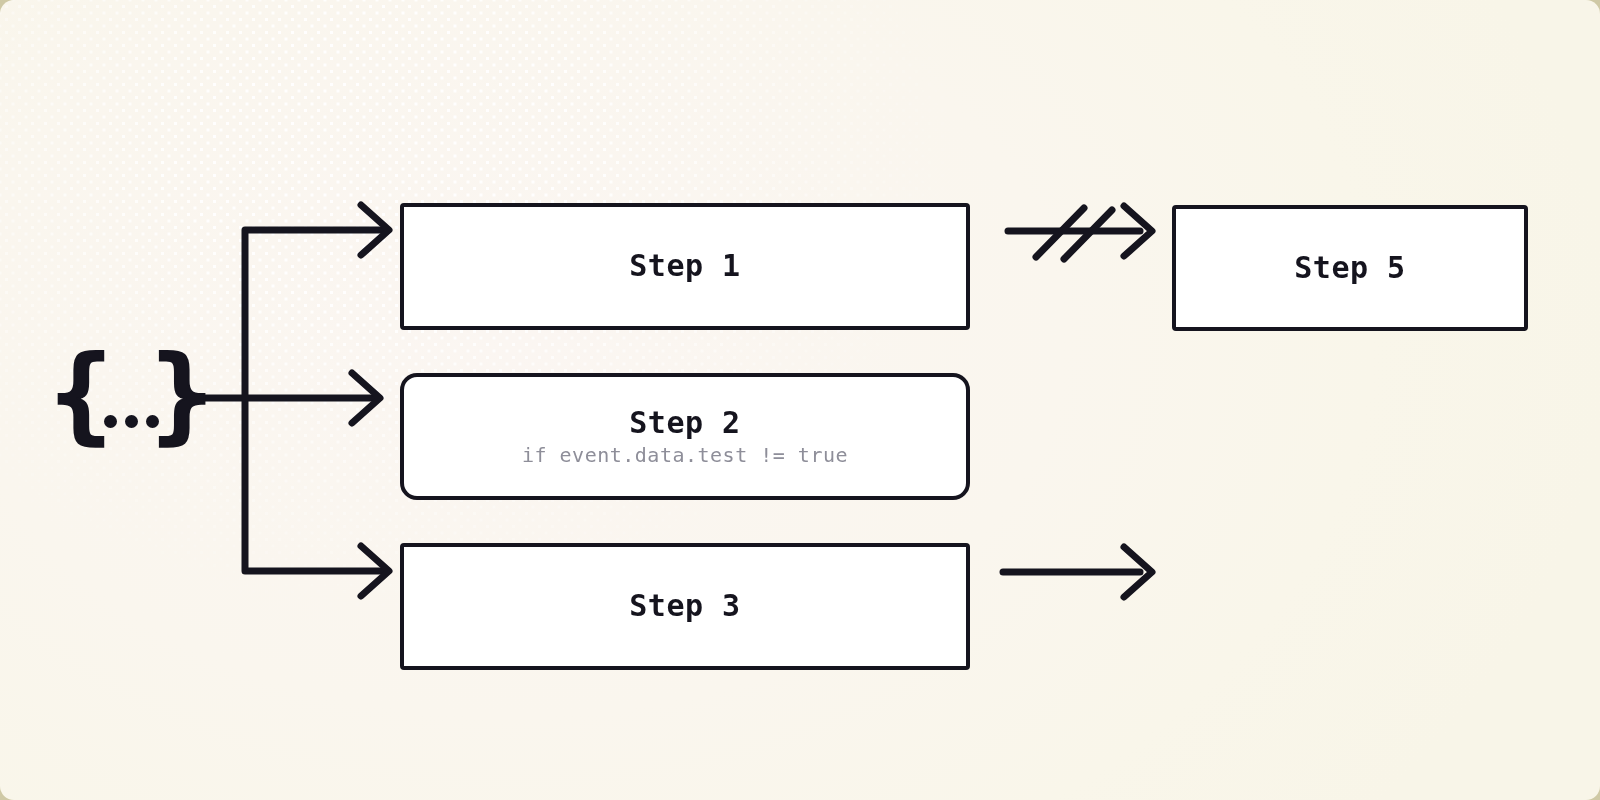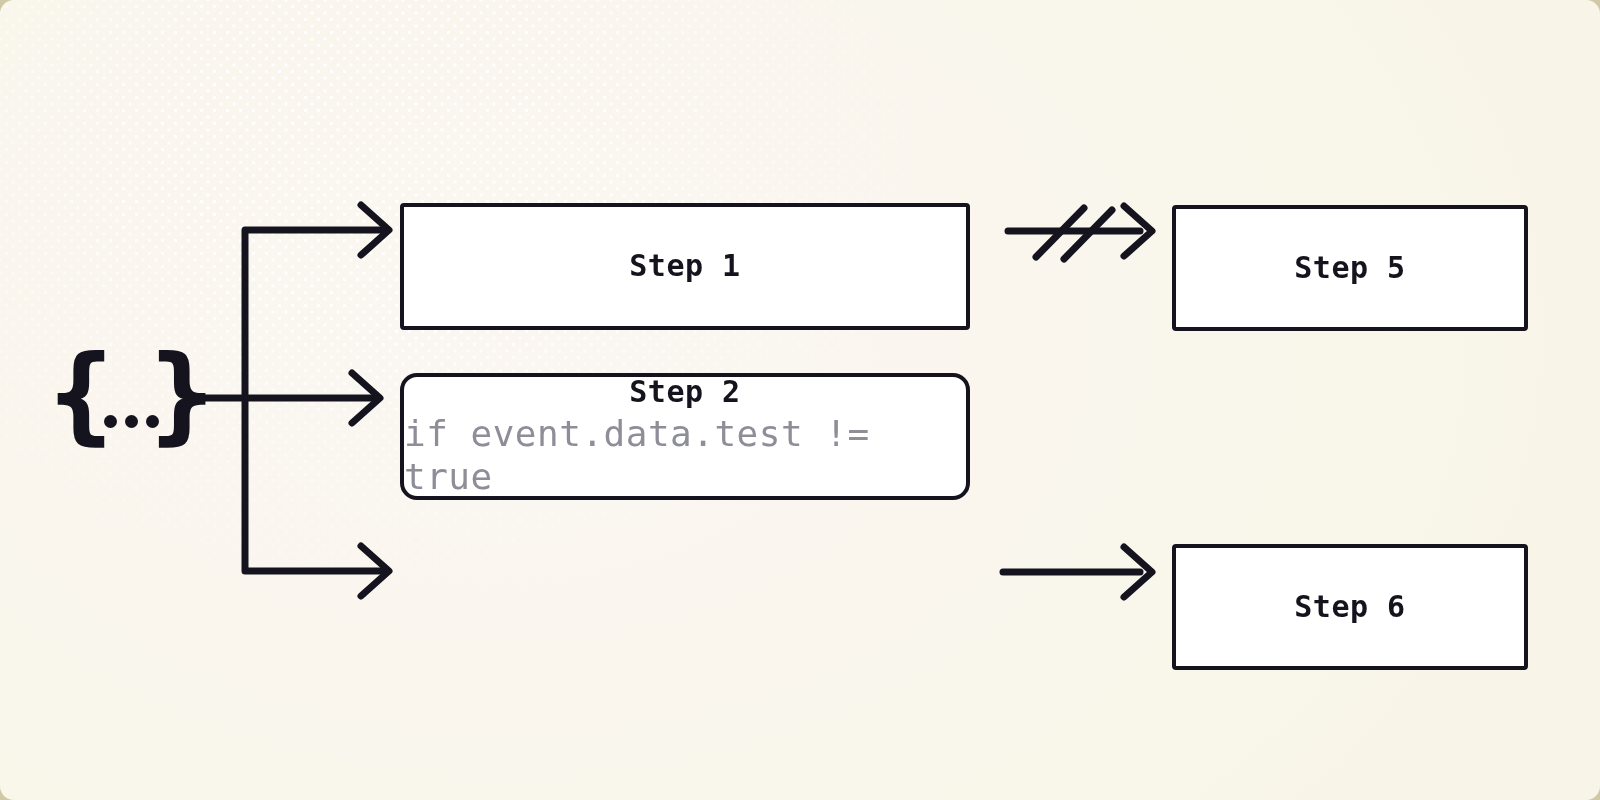--- a/index.html
+++ b/index.html
@@ -29,21 +29,21 @@
 
   .node{
     position:absolute;box-sizing:border-box;
     background:#ffffff;border:4px solid #15141e;border-radius:4px;
     display:flex;flex-direction:column;align-items:center;justify-content:center;margin-top:36px;
   }
   .node .title{
     font-weight:700;font-size:30px;line-height:1.15;color:#15141e;letter-spacing:.5px;
   }
   .node .cond{
-    font-size:36px;line-height:1.2;color:#8e8e99;margin-top:2px;letter-spacing:.5px;
+    font-size:20px;line-height:1.2;color:#8e8e99;margin-top:2px;letter-spacing:.5px;
   }
   #node-step1{left:400px;top:167px;width:570px;height:127px;}
   #node-step2{left:400px;top:337px;width:570px;height:127px;border-radius:17px;}
   #node-step3{left:400px;top:507px;width:570px;height:127px;}
   #node-step5{left:1172px;top:169px;width:356px;height:126px;}
   #node-step6{left:1172px;top:508px;width:356px;height:126px;}
 
   .trigger{
     position:absolute;left:64px;top:344px;height:100px;
     display:flex;align-items:center;color:#15141e;font-weight:700;
@@ -100,22 +100,22 @@
 
   <div class="node" id="node-step1">
     <span class="title">Step 1</span>
   </div>
 
   <div class="node" id="node-step2">
     <span class="title">Step 2</span>
     <span class="cond">if event.data.test != true</span>
   </div>
 
+  <div class="node" id="node-step3">
+    <span class="title">Step 3</span>
+  </div>
 
   <div class="node" id="node-step5">
     <span class="title">Step 5</span>
   </div>
 
-  <div class="node" id="node-step6">
-    <span class="title">Step 6</span>
-  </div>
 
 </div>
 
 </body></html>

